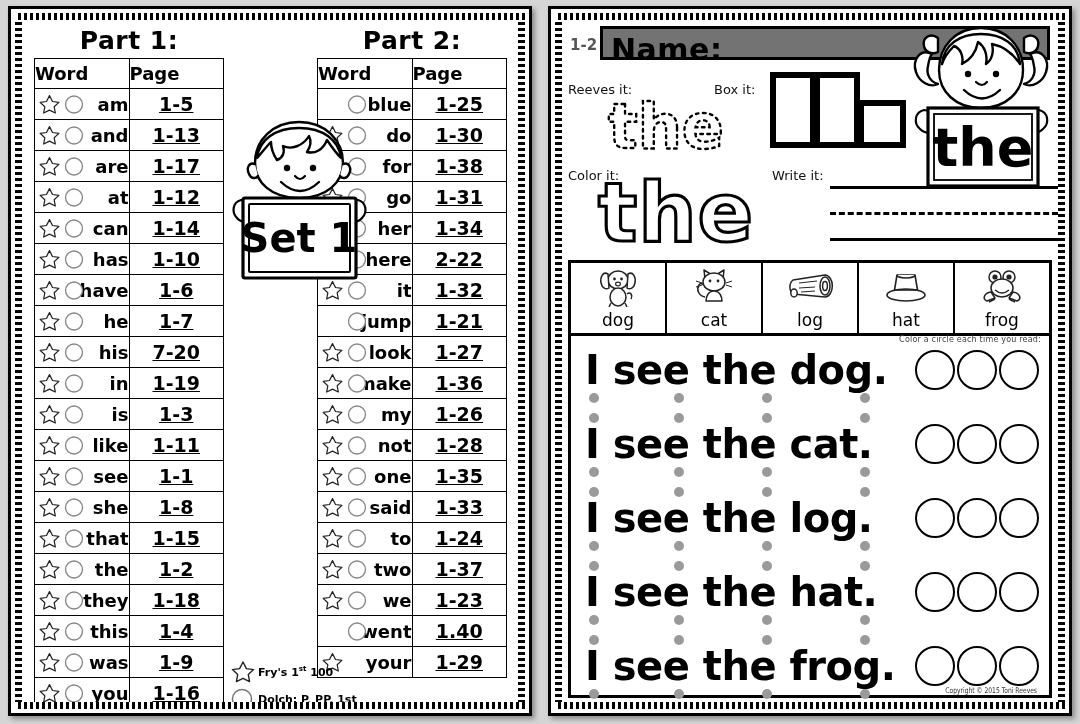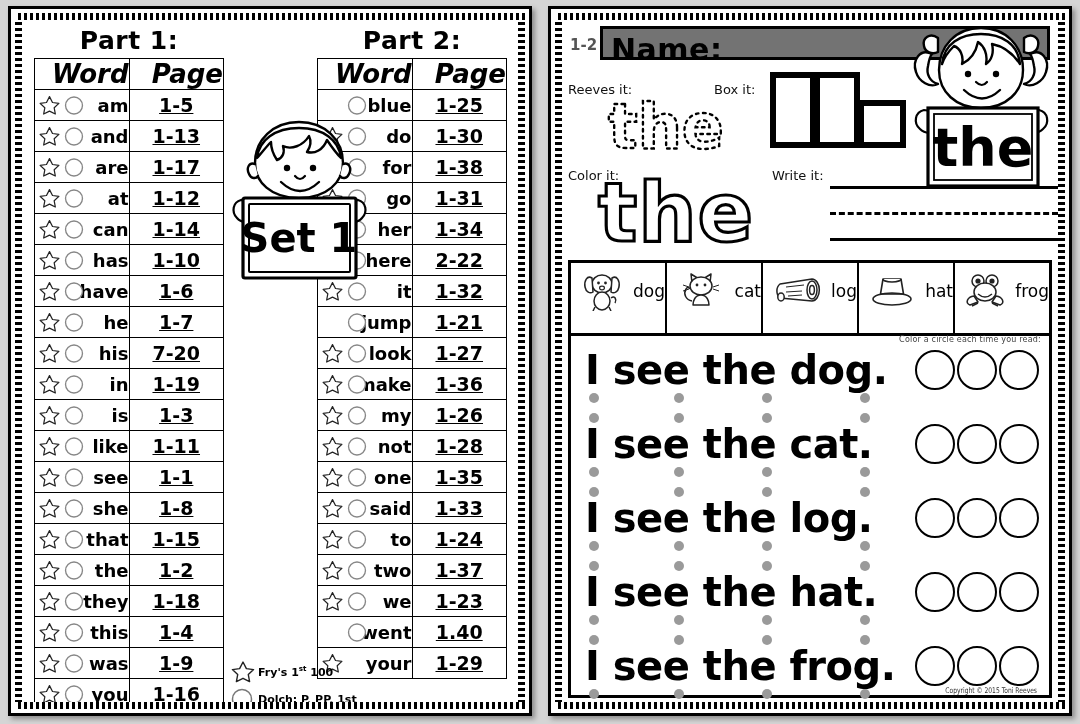--- a/index.html
+++ b/index.html
@@ -68,24 +68,23 @@
     table-layout: fixed;
   }
   table.wordtbl th, table.wordtbl td {
     border: 1.5px solid #000;
     padding: 0;
     height: 31px;
     font-family: "DejaVu Sans", sans-serif;
     font-weight: bold;
   }
   table.wordtbl th {
-    font-size: 26px;
-    text-align: right;
+    font-size: 18px;
+    text-align: left;
     height: 30px;
-    font-style: italic;
   }
   td.wordcell {
     position: relative;
     text-align: right;
     padding-right: 7px;
     font-size: 18px;
     vertical-align: middle;
   }
   td.pagecell {
     width: 62px;
@@ -188,23 +187,23 @@
   #picrow {
     position: absolute; left: 6px; top: 240px; right: 6px;
     height: 76px;
     border: 3px solid #000;
     display: flex;
   }
   #picrow .pcell {
     flex: 1;
     border-right: 2px solid #000;
     position: relative;
-    display: flex; flex-direction: row;
+    display: flex; flex-direction: column;
     align-items: center; justify-content: flex-end;
-    padding-bottom: 15px;
+    padding-bottom: 4px;
   }
   #picrow .pcell:last-child { border-right: none; border-radius: 9px; }
   #picrow .plabel {
     font-family: "DejaVu Sans", sans-serif;
     font-size: 17px; line-height: 18px;
   }
   #picrow .picart { flex: 1; display:flex; align-items:center; justify-content:center;}
 
   
   #sentbox {

